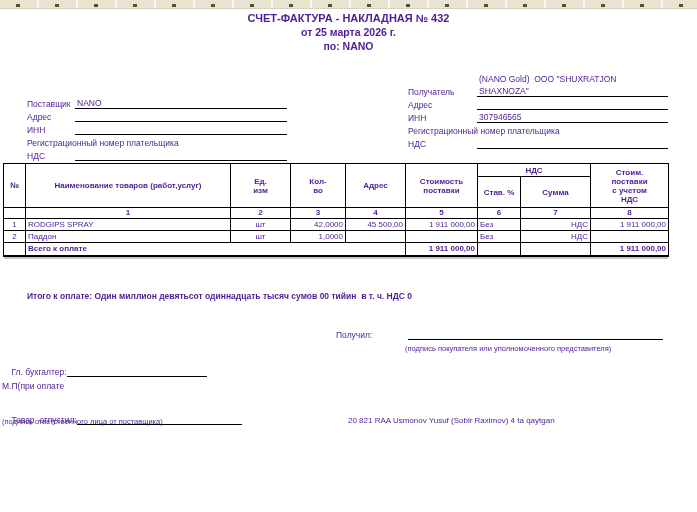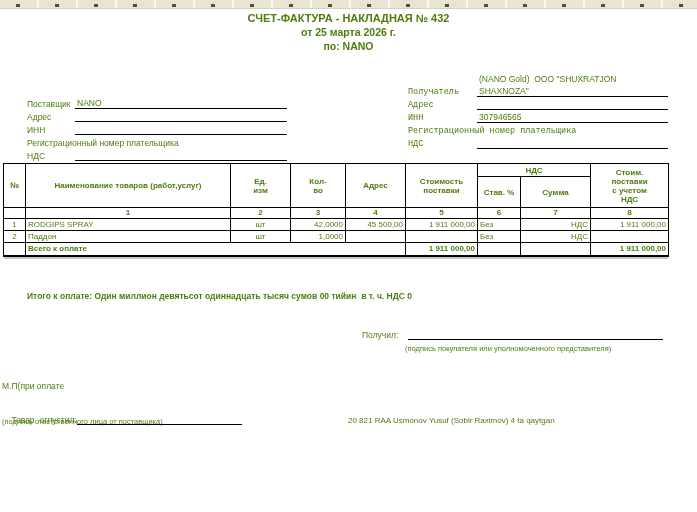--- a/index.html
+++ b/index.html
@@ -1,36 +1,36 @@
 <!DOCTYPE html>
 <html><head>
 <meta charset="utf-8">
 <style>
   html,body{margin:0;padding:0;background:#fff;}
   .page{
     position:relative;width:697px;height:512px;background:#fff;
-    font-family:"Liberation Sans",sans-serif;color:#4d7c0f;overflow:hidden;
+    font-family:"Liberation Sans",sans-serif;color:#4c1d95;overflow:hidden;
   }
   
   .ruler{position:absolute;top:0;left:0;width:697px;height:8px;background:#e9e5d2;
     border-bottom:1px solid #d6d2c0;display:flex;overflow:hidden;}
   .ruler i{flex:0 0 37px;border-right:2px solid #faf8ee;position:relative;}
   .ruler i::after{content:"";position:absolute;bottom:1px;left:16px;width:4px;height:3px;background:#55503a;}
   
   .title{position:absolute;top:12px;left:0;width:100%;text-align:center;font-weight:bold;}
   .title .l1{font-size:11px;}
   .title .l2{font-size:10.5px;margin-top:2px;}
   .title .l3{font-size:10.5px;margin-top:2px;}
   
   .party{position:absolute;width:260px;font-size:8.5px;}
   .party-left{left:27px;top:80px;margin-top:16px;}
   .party-right{left:408px;top:72px;}
   .party-row{display:flex;align-items:flex-end;height:13px;}
   .party-row .lbl{flex:0 0 48px;white-space:nowrap;}
-  .party-right .party-row .lbl{flex:0 0 69px;font-family:Liberation Mono, monospace;}
+  .party-right .party-row .lbl{flex:0 0 69px;}
   .party-row .line{flex:1;border-bottom:1px solid #000;padding:0 0 0 2px;white-space:pre;overflow:hidden;}
   .party-row .noline{flex:1;padding-left:2px;white-space:pre;}
   .party-row.full{height:13px;}
   .party-row.full .lbl{flex:1 1 auto;}
   .party-row.pre{height:12px;align-items:flex-end;}
   .party-row.pre .ind{flex:0 0 69px;}
   
   .invoice-table{position:absolute;left:3px;top:163px;width:665px;border-collapse:collapse;table-layout:fixed;
     box-shadow:0 3px 0 -1px #c9c9c9;}
   .invoice-table th,.invoice-table td{border:1px solid #000;padding:0 2px;overflow:hidden;}
@@ -202,24 +202,27 @@
       <td></td>
       <td></td>
       <td class="ta-r">1 911 000,00</td>
     </tr>
   </tbody>
     </table>
 
   <div class="summary">Итого к оплате: Один миллион девятьсот одиннадцать тысяч сумов 00 тийин  в т. ч. НДС 0</div>
 
 
-  <div class="sig" style="left:362px;top:330px;text-align:center;">Получил:</div>
+  <div class="sig" style="left:336px;top:330px;text-align:center;">Получил:</div>
   <div class="recv-line"></div>
   <div class="note" style="left:365px;top:344px;padding-left:40px;">(подпись покупателя или уполномоченного представителя)</div>
 
+  <div class="sig" style="left:2px;top:357px;">
+    <span>Гл. бухгалтер:</span><span class="sigline" style="width:140px;"></span>
+  </div>
 
   <div class="sig" style="left:2px;top:381px;">М.П(при оплате</div>
 
   <div class="sig" style="left:2px;top:405px;">
     <span>Товар  отпустил:</span><span class="sigline" style="width:165px;"></span>
   </div>
   <div class="note" style="left:2px;top:417px;">(подпись ответственного лица от поставщика)</div>
 
   <div class="note" style="left:348px;top:416px;font-size:8px;">20 821 RAA Usmonov Yusuf (Sobir Raximov) 4 ta qaytgan</div>
 

